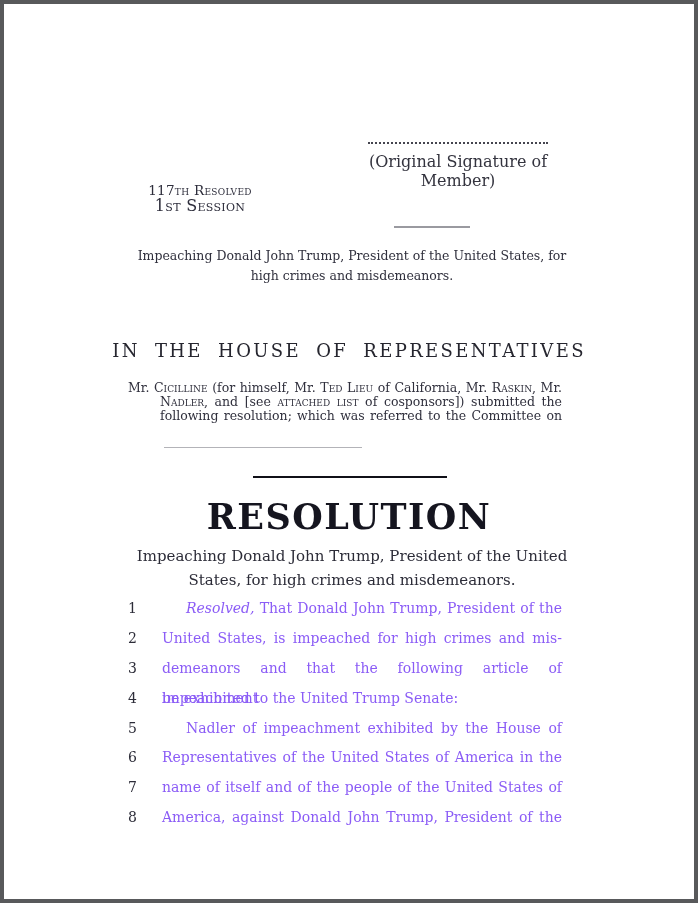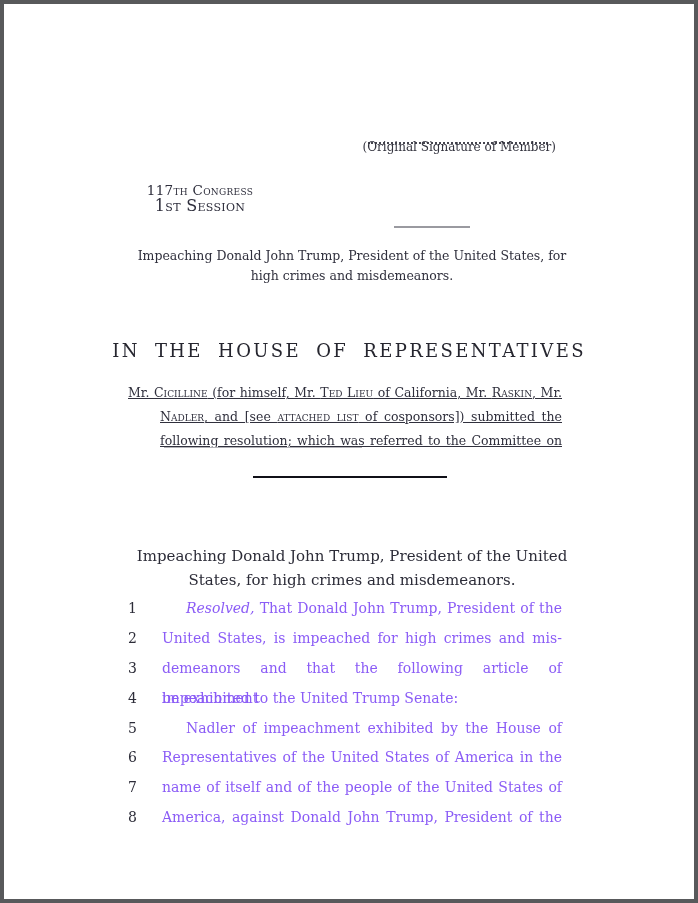--- a/index.html
+++ b/index.html
@@ -13,22 +13,22 @@
     font-family: "DejaVu Serif", "Liberation Serif", serif;
     color: #2e2e3c;
     overflow: hidden;
   }
   
   .sig-line {
     position: absolute; top: 130px; left: 364px; width: 180px; height: 10px;
     border-bottom: 2px dotted #45454f;
   }
   .sig-caption {
-    position: absolute; top: 136px; left: 356px; width: 196px;
-    text-align: right; font-size: 12px; color: #34343f;
+    position: absolute; top: 148px; left: 356px; width: 196px;
+    text-align: center; font-size: 16px; color: #34343f;
   }
   
   .congress-block {
     position: absolute; top: 178px; left: 133px; width: 126px;
     text-align: center; line-height: 16px;
   }
   .congress-label { font-size: 13.5px; font-variant: small-caps; letter-spacing: 0.3px; }
   .session-label  { font-size: 16px;   font-variant: small-caps; letter-spacing: 0.3px; }
   .bill-type {
     position: absolute; top: 172px; left: 266px;
@@ -46,23 +46,23 @@
   }
   
   .chamber-heading {
     position: absolute; top: 336px; left: 0; width: 100%;
     text-align: center; font-size: 18px; letter-spacing: 0.13em;
     word-spacing: 0.4em; color: #26262f;
   }
   
   .sponsor {
     position: absolute; top: 377px; left: 124px; width: 434px;
-    font-size: 12.5px; line-height: 24px;
+    font-size: 12.5px; line-height: 14px;
     text-align: justify; text-align-last: justify;
-    padding-left: 32px; text-indent: -32px; color: #30303d; text-decoration: underline;
+    padding-left: 32px; text-indent: -32px; color: #30303d;
   }
   .sc { font-variant: small-caps; }
   .committee-blank {
     position: absolute; top: 434px; left: 160px; width: 198px; height: 10px;
     border-bottom: 1.5px solid #b3b3b8;
   }
   .divider-rule {
     position: absolute; top: 472px; left: 249px; width: 194px; height: 0;
     border-top: 2px solid #101018;
   }
@@ -87,34 +87,35 @@
 </style>
 </head>
 <body>
 
 <div class="page">
 
   <div class="sig-line"></div>
   <div class="sig-caption">(Original Signature of Member)</div>
 
   <div class="congress-block">
-    <div class="congress-label">117th Congress</div>
+    <div class="congress-label">117th Resolved</div>
     <div class="session-label">1st Session</div>
   </div>
   <div class="bill-number-blank"></div>
 
   <div class="short-title">Impeaching Donald John Trump, President of the United States, for high crimes and misdemeanors.</div>
 
   <div class="chamber-heading">IN THE HOUSE OF REPRESENTATIVES</div>
 
   <div class="sponsor"><span>Mr. </span><span class="sc">Cicilline</span><span> (for himself, Mr. </span><span class="sc">Ted Lieu</span><span> of California, Mr. </span><span class="sc">Raskin</span><span>, Mr. </span><span class="sc">Nadler</span><span>, and [see </span><span class="sc">attached list</span><span> of cosponsors]) submitted the following resolution; which was referred to the Committee on</span></div>
 
   <div class="committee-blank"></div>
   <div class="divider-rule"></div>
 
+  <div class="res-title">RESOLUTION</div>
   <div class="preamble">Impeaching Donald John Trump, President of the United States, for high crimes and misdemeanors.</div>
 
   <div class="bodyblock">
     <div class="bodyline">
       <span class="num">1</span>
       <span class="txt stretch indent"><i>Resolved,</i><span> That Donald John Trump, President of the</span></span>
     </div>
     <div class="bodyline">
       <span class="num">2</span>
       <span class="txt stretch">United States, is impeached for high crimes and mis-</span>

